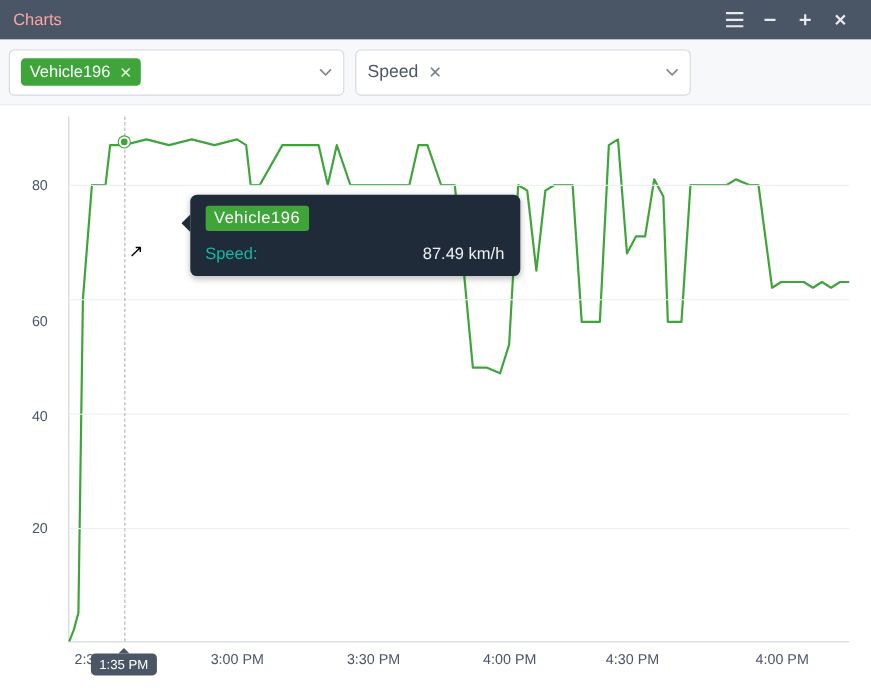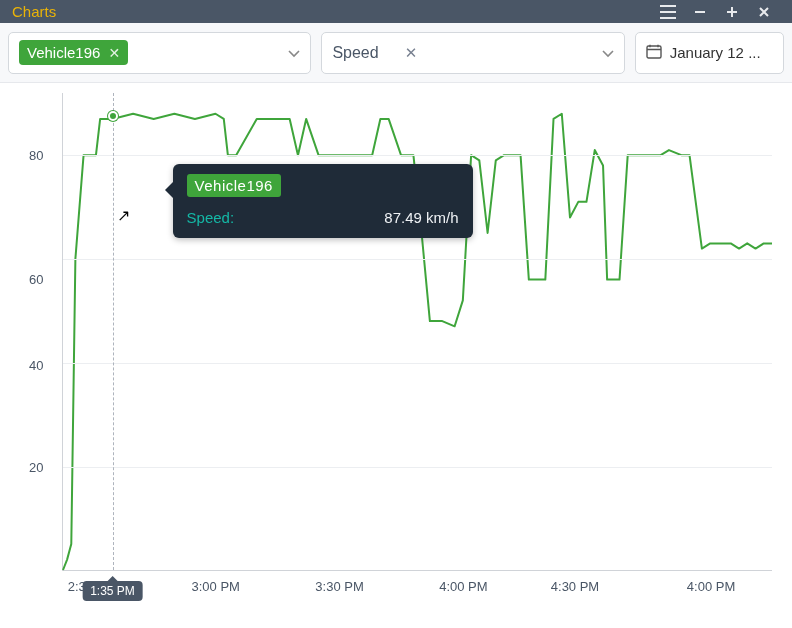--- a/index.html
+++ b/index.html
@@ -5,22 +5,22 @@
   * { box-sizing: border-box; margin: 0; padding: 0; }
   body {
     font-family: -apple-system, BlinkMacSystemFont, "Segoe UI", Arial, sans-serif;
     background: #fff;
     width: 792px;
     height: 628px;
     overflow: hidden;
   }
   .titlebar {
     background: #4a5666;
-    color: #eab308;
-    height: 23px;
+    color: #fca5a5;
+    height: 36px;
     display: flex;
     align-items: center;
     padding: 0 12px;
     font-size: 15px;
   }
   .titlebar .title { flex: 1; }
   .titlebar .win-btn {
     width: 32px; height: 28px;
     display: flex; align-items: center; justify-content: center;
     color: #e8eaed;
@@ -63,21 +63,21 @@
     color: rgba(255,255,255,0.85);
     cursor: pointer;
     font-size: 14px;
     line-height:1;
   }
   .metric-label {
     color: #4a5666;
     font-size: 16px;
     display: inline-flex;
     align-items: center;
-    gap: 26px;
+    gap: 9px;
   }
   .metric-x {
     color: #788090;
     cursor: pointer;
     font-size: 15px;
   }
   .caret {
     position: absolute;
     right: 10px;
     top: 50%;
@@ -249,29 +249,20 @@
       <span>Speed</span>
       <span class="metric-x">✕</span>
     </span>
     <span class="caret">
       <svg width="12" height="8" viewBox="0 0 12 8">
           <path d="M1 1l5 5 5-5" fill="none" stroke="#888" stroke-width="1.6"></path>
         </svg>
     </span>
   </div>
 
-  <div class="dropdown dd3">
-    <span class="cal-icon">
-      <svg width="16" height="15" viewBox="0 0 16 15">
-          <rect x="1" y="2" width="14" height="12" rx="1.5" fill="none" stroke="#555" stroke-width="1.4"></rect>
-          <path d="M1 5.5h14M4 0.8v2.5M12 0.8v2.5" stroke="#555" stroke-width="1.4"></path>
-        </svg>
-    </span>
-    <span>January 12 ...</span>
-  </div>
 </div>
 
 <div class="chart-area">
   <div class="plot" id="plot">
     <svg class="line-plot" id="line-svg" viewBox="0 0 710 478" preserveAspectRatio="none">
         <path d="M0.0 478.0 L4.1 467.6 L8.3 452.0 L12.4 166.3 L20.6 62.3 L28.9 62.3 L33.0 62.3 L37.2 26.0 L49.5 26.0 L70.2 20.8 L90.8 26.0 L111.5 20.8 L132.1 26.0 L152.7 20.8 L161.0 26.0 L165.1 62.3 L173.4 62.3 L194.0 26.0 L214.7 26.0 L227.0 26.0 L235.3 62.3 L243.5 26.0 L255.9 62.3 L276.6 62.3 L297.2 62.3 L309.6 62.3 L317.8 26.0 L326.1 26.0 L338.5 62.3 L350.9 62.3 L359.1 140.3 L367.4 228.6 L379.8 228.6 L392.2 233.8 L400.4 207.8 L408.7 62.3 L416.9 67.5 L425.2 140.3 L433.4 67.5 L441.7 62.3 L449.9 62.3 L458.2 62.3 L466.5 187.0 L474.7 187.0 L483.0 187.0 L491.2 26.0 L499.5 20.8 L507.7 124.7 L516.0 109.1 L524.2 109.1 L532.5 57.2 L540.8 72.7 L544.9 187.0 L557.3 187.0 L565.5 62.3 L577.9 62.3 L586.2 62.3 L598.5 62.3 L606.8 57.2 L619.2 62.3 L627.4 62.3 L639.8 155.9 L648.1 150.7 L660.5 150.7 L668.7 150.7 L677.0 155.9 L685.2 150.7 L693.5 155.9 L701.7 150.7 L710.0 150.7 " fill="none" stroke="#3fa53b" stroke-width="2" stroke-linejoin="round"></path>
       </svg>
   <div class="gridline" style="top: 374.087px;"></div>
       <div class="ytick" style="top: 374.087px;">20</div>
       <div class="gridline" style="top: 270.174px;"></div>

